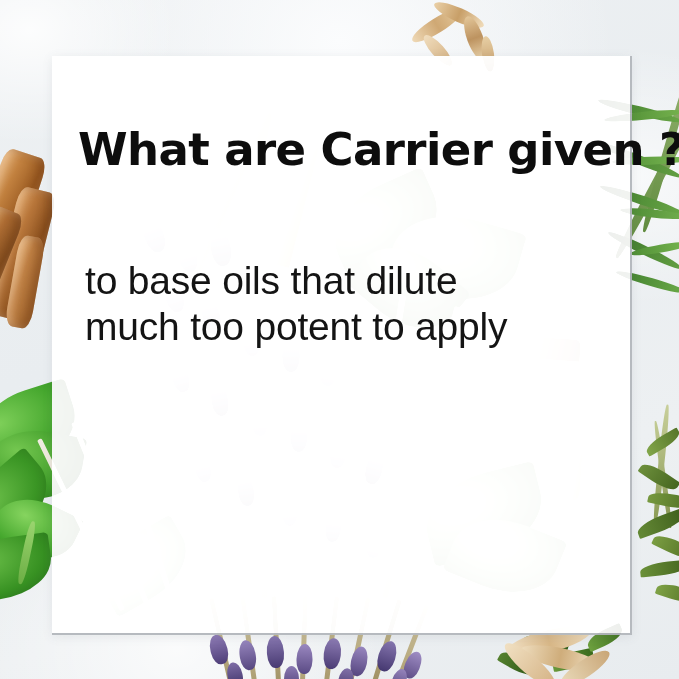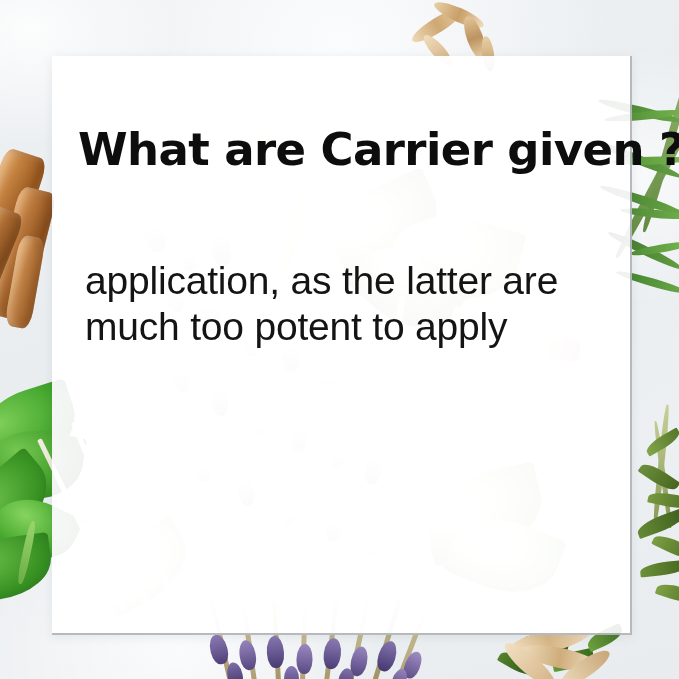--- a/index.html
+++ b/index.html
@@ -321,18 +321,18 @@
   </div>
 
   <div class="card">
     <div class="card-wash"></div>
   </div>
 
   <div class="text-layer">
     <h1 class="heading">What are Carrier given ?</h1>
 
     <div class="body-copy">
-      <span class="ln">application, as the latter are</span>
+      <span class="ln">to base oils that dilute</span>
       <span class="ln">much too potent to apply</span>
     </div>
   </div>
 
 </div>
 
 </body></html>

